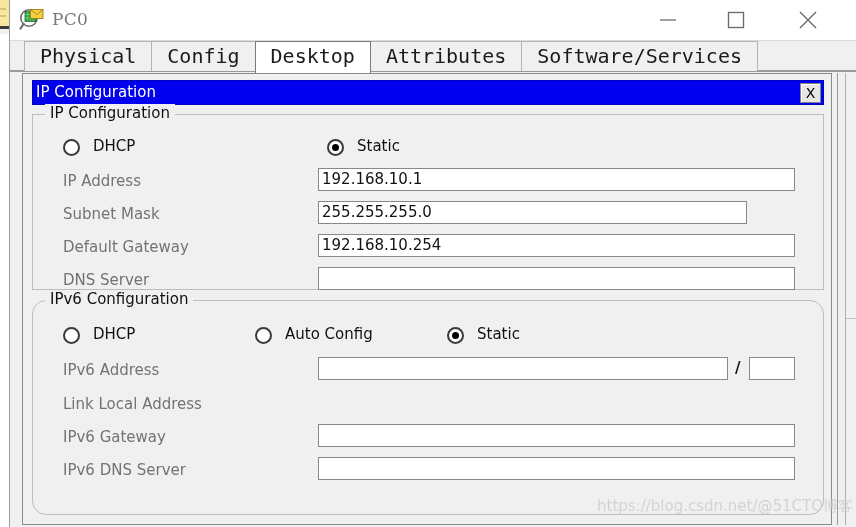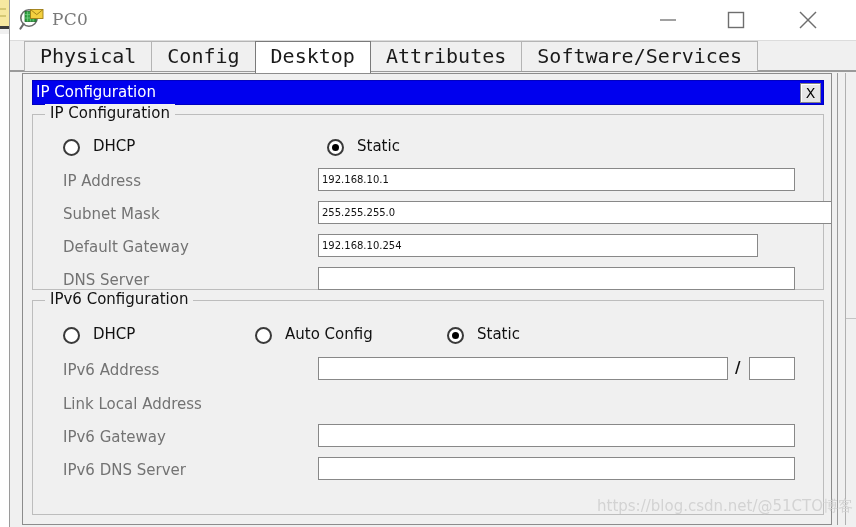--- a/index.html
+++ b/index.html
@@ -188,36 +188,36 @@
     position: absolute;
     top: -11px;
     left: 12px;
     background: #f0f0f0;
     padding: 0 5px;
     font-size: 15px;
     color: #111111;
     white-space: nowrap;
   }
   #group-ipv4 { left: 9px; top: 40px; width: 792px; height: 176px; }
-  #group-ipv6 { left: 9px; top: 226px; width: 792px; height: 215px; }
+  #group-ipv6 { left: 9px; top: 226px; width: 792px; height: 215px; border-radius: 14px; }
 
   
   .field-label {
     position: absolute;
     font-size: 15px;
     color: #737373;
     white-space: nowrap;
   }
   .text-field {
     position: absolute;
     background: #ffffff;
     border: 1px solid #888888;
     box-sizing: border-box;
     height: 23px;
-    font-size: 10px;
+    font-size: 15px;
     color: #111111;
     padding: 0 3px;
     line-height: 21px;
     font-family: "DejaVu Sans", sans-serif;
     overflow: hidden;
     white-space: nowrap;
   }
 
   
   .radio {
@@ -351,24 +351,24 @@
 
       <div class="radio" style="left:30px;  top:24px;"></div>
       <div class="radio-label" style="left:60px;  top:22px;">DHCP</div>
       <div class="radio checked" style="left:294px; top:24px;"></div>
       <div class="radio-label" style="left:324px; top:22px;">Static</div>
 
       <div class="field-label" style="left:30px; top:57px;">IP Address</div>
       <div class="text-field" style="left:285px; top:53px; width:477px;">192.168.10.1</div>
 
       <div class="field-label" style="left:30px; top:90px;">Subnet Mask</div>
-      <div class="text-field" style="left:285px; top:86px; width:526px;">255.255.255.0</div>
+      <div class="text-field" style="left:285px; top:86px; width:429px;">255.255.255.0</div>
 
       <div class="field-label" style="left:30px; top:123px;">Default Gateway</div>
-      <div class="text-field" style="left:285px; top:119px; width:440px;">192.168.10.254</div>
+      <div class="text-field" style="left:285px; top:119px; width:477px;">192.168.10.254</div>
 
       <div class="field-label" style="left:30px; top:156px;">DNS Server</div>
       <div class="text-field" style="left:285px; top:152px; width:477px;"></div>
     </div>
 
     <div class="group-box" id="group-ipv6">
       <div class="group-legend">IPv6 Configuration</div>
 
       <div class="radio" style="left:30px;  top:26px;"></div>
       <div class="radio-label" style="left:60px;  top:24px;">DHCP</div>

